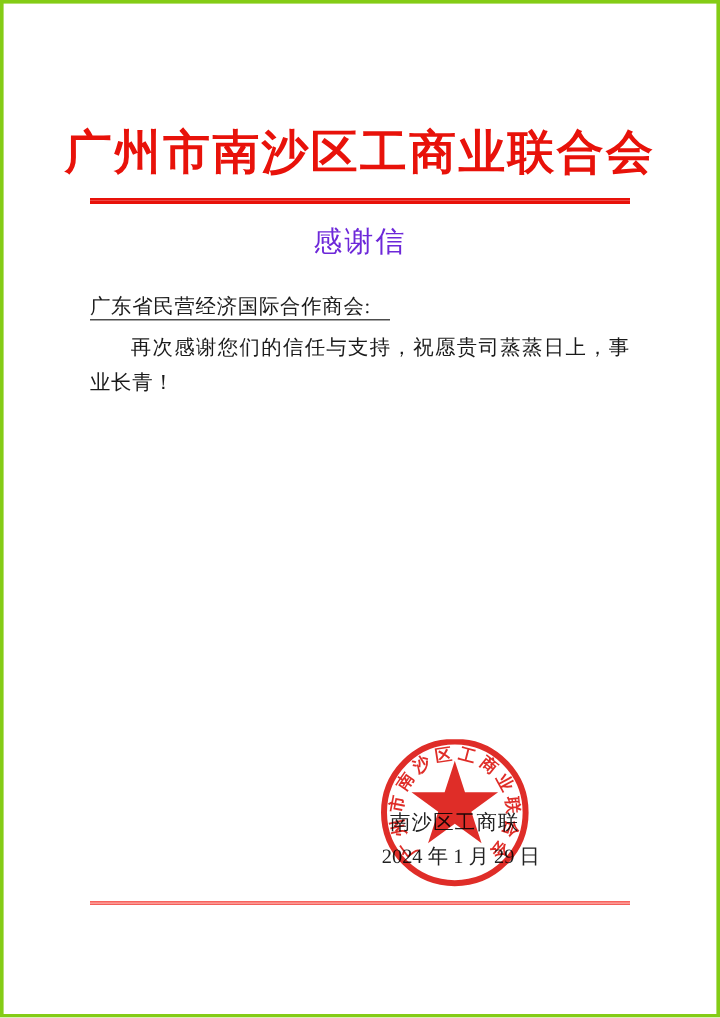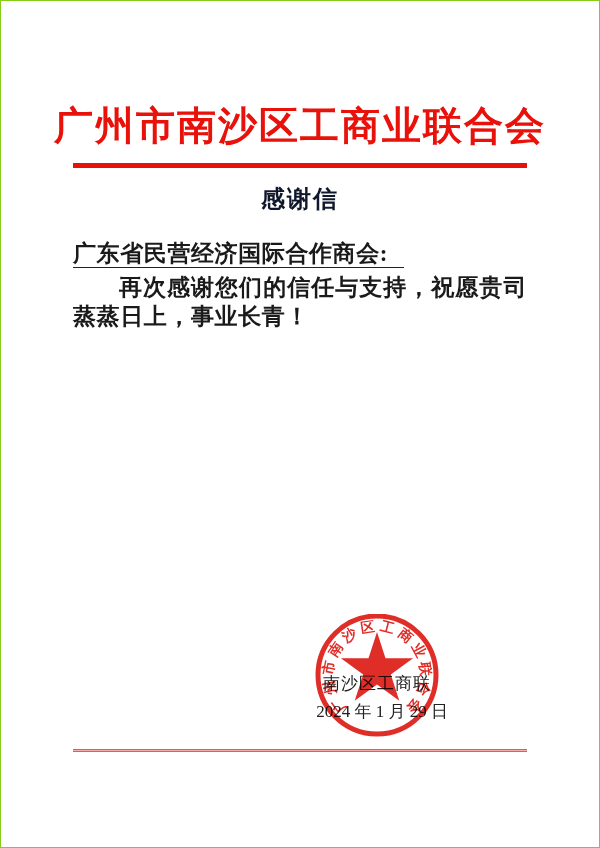--- a/index.html
+++ b/index.html
@@ -2,21 +2,21 @@
 <html><head>
 <meta charset="utf-8">
 <style>
   * { margin: 0; padding: 0; box-sizing: border-box; }
   html, body { background: #fff; }
   .page {
     position: relative;
     width: 600px;
     height: 848px;
     background: #ffffff;
-    border: 1px solid #84cc16;
+    border: 3px solid #84cc16;
     font-family: "Liberation Serif", "DejaVu Serif", serif;
     color: #1a1a1a;
     overflow: hidden;
   }
   .org-title {
     position: absolute;
     top: 100px;
     left: 0;
     width: 100%;
     text-align: center;
@@ -36,34 +36,33 @@
     border-top: 2px solid #e8120a;
     border-bottom: 3px solid #e8120a;
   }
   .letter-title {
     position: absolute;
     top: 182px;
     left: 0;
     width: 100%;
     text-align: center;
     font-size: 24px;
-    font-weight: bold;
-    color: #0f172a;
+    font-weight: normal;
+    color: #6d28d9;
     letter-spacing: 2px;
   }
   .content {
     position: absolute;
     top: 240px;
     left: 72px;
     right: 72px;
-    font-size: 23px;
+    font-size: 17px;
     line-height: 29px;
     letter-spacing: 0.6px;
     text-align: justify;
-    font-weight: bold;
   }
   .salutation {
     line-height: 26px;
     margin-bottom: 6px;
   }
   .salutation span {
     border-bottom: 1.5px solid #222;
     padding-right: 16px;
     padding-bottom: 1px;
   }

